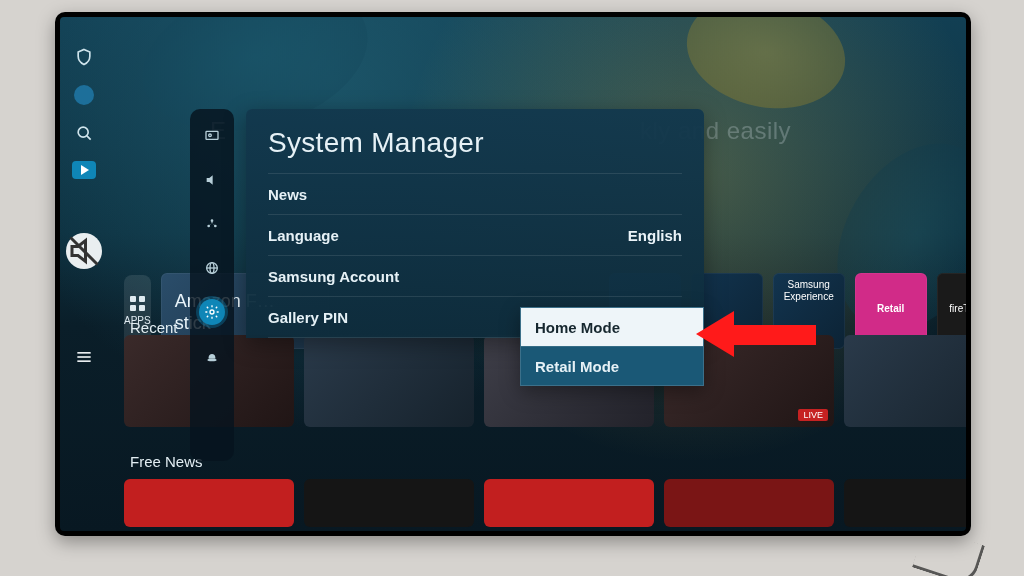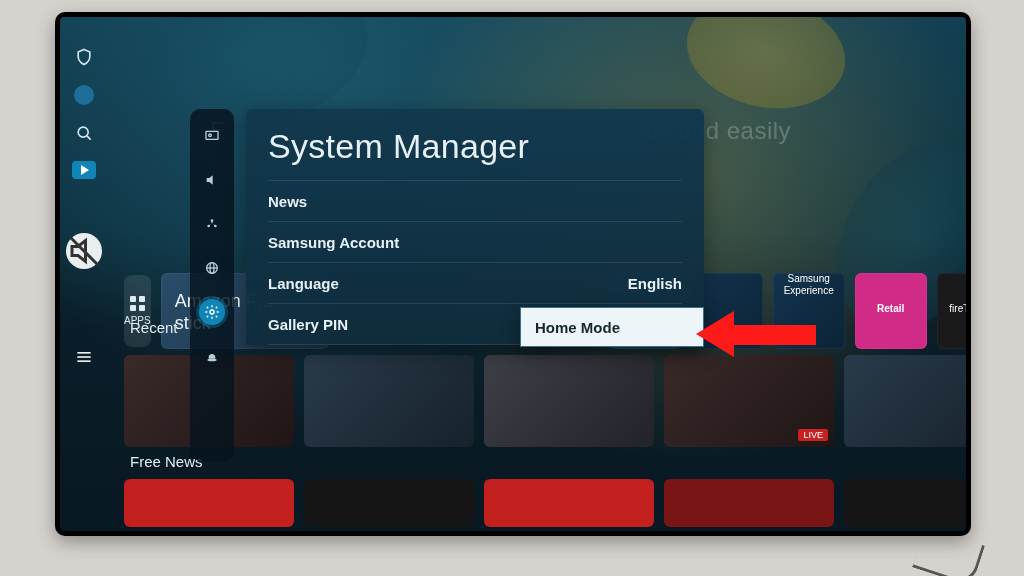--- a/index.html
+++ b/index.html
@@ -32,48 +32,48 @@
   .apps-label{width:56px;height:72px;background:rgba(255,255,255,.10);border-radius:8px;display:flex;flex-direction:column;align-items:center;justify-content:center;color:#dfeaf0;font-size:10px;gap:4px;}
   .apps-grid{display:grid;grid-template-columns:repeat(2,6px);grid-template-rows:repeat(2,6px);gap:3px;}
   .apps-grid span{width:6px;height:6px;background:#dfeaf0;border-radius:1px;}
   .tile{height:76px;border-radius:6px;flex:0 0 auto;box-shadow:inset 0 0 0 1px rgba(255,255,255,.05);}
   .tile.big{width:168px;background:linear-gradient(135deg,#2a4d6a,#1c3347);}
   .tile.med{width:72px;}
   .tile.blue{background:linear-gradient(135deg,#1d5f8f,#153f60);}
   .tile.dkblue{background:linear-gradient(135deg,#12344f,#0c2335);}
   .tile.magenta{background:#d12b88;}
   .tile.fire{background:#1a1a1a;}
-  .tile .tlabel{color:#fff;font-size:10px;padding:0 8px;display:block;text-align:center;line-height:1.2;}
+  .tile .tlabel{color:#fff;font-size:10px;padding:6px 8px;display:block;text-align:center;line-height:1.2;}
   .tile.fire .tlabel{padding-top:30px;}
   .tile.big .tlabel{color:#e9f4fa;font-size:18px;font-weight:500;text-align:left;padding:18px 14px;}
 
   .row-title{position:absolute;left:70px;color:#e3eef3;font-size:15px;font-weight:500;}
   .recent-title{top:302px;}
 
-  .recent-row{position:absolute;left:64px;right:10px;top:338px;height:92px;display:flex;gap:10px;}
+  .recent-row{position:absolute;left:64px;right:10px;top:318px;height:92px;display:flex;gap:10px;}
   .thumb{flex:0 0 170px;border-radius:6px;background:linear-gradient(135deg,#3a2a2a,#201515);position:relative;overflow:hidden;}
   .thumb.b{background:linear-gradient(135deg,#2a3a4a,#16222c);}
   .thumb.c{background:linear-gradient(135deg,#3f3f49,#22222a);}
   .thumb .live{position:absolute;right:6px;bottom:6px;font-size:9px;color:#fff;background:#c62222;padding:1px 5px;border-radius:2px;}
 
   .news-title{top:436px;}
   .news-row{position:absolute;left:64px;right:10px;top:462px;height:48px;display:flex;gap:10px;}
   .nstub{flex:0 0 170px;border-radius:6px;}
   .nstub.r{background:#c21f1f;}
   .nstub.d{background:#151515;}
   .nstub.w{background:#7a1515;}
 
   
   .settings-sidebar{position:absolute;left:130px;top:92px;width:44px;height:338px;background:rgba(6,20,30,.82);border-radius:10px;display:flex;flex-direction:column;align-items:center;padding-top:14px;gap:18px;}
   .sbicon{width:26px;height:26px;border-radius:50%;display:flex;align-items:center;justify-content:center;color:#b7cfd9;}
   .sbicon svg{width:16px;height:16px;}
   .sbicon.active{background:#0f86b7;box-shadow:0 0 0 3px rgba(15,134,183,.35);color:#fff;}
 
   .panel{position:absolute;left:186px;top:92px;width:458px;background:linear-gradient(180deg,rgba(18,56,77,.96),rgba(14,44,60,.96));border-radius:6px 6px 0 0;padding:16px 22px 0 22px;box-sizing:border-box;color:#e6f1f6;box-shadow:0 6px 22px rgba(0,0,0,.35);}
-  .panel h1{margin:2px 0 14px 0;font-size:34px;font-weight:500;letter-spacing:.3px;}
+  .panel h1{margin:2px 0 14px 0;font-size:28px;font-weight:500;letter-spacing:.3px;}
   .row{display:flex;justify-content:space-between;align-items:center;height:40px;border-top:1px solid rgba(255,255,255,.10);font-size:15px;cursor:default;}
   .row:last-of-type{border-bottom:1px solid rgba(255,255,255,.10);}
   .row .label{color:#e6f1f6;font-weight:600;}
   .row .value{color:#eaf3f8;font-weight:600;}
   .row.active .label{color:#22c4d6;}
 
   
   .dropdown{position:absolute;left:460px;top:290px;width:182px;background:#1a5876;border:1px solid rgba(255,255,255,.15);box-shadow:0 6px 18px rgba(0,0,0,.35);}
   .dd-item{height:38px;display:flex;align-items:center;padding:0 14px;font-size:15px;color:#e6f1f6;border-top:1px solid rgba(255,255,255,.12);font-weight:600;text-align:center;}
   .dd-item:first-child{border-top:none;}
@@ -226,38 +226,41 @@
         </div>
     </div>
 
     <div class="panel">
       <h1>System Manager</h1>
       <div class="row">
         <span class="label">News</span>
         <span class="value"></span>
       </div>
       <div class="row">
+        <span class="label">Language</span>
+        <span class="value">English</span>
+      </div>
+      <div class="row">
         <span class="label">Samsung Account</span>
         <span class="value"></span>
-      </div>
-      <div class="row">
-        <span class="label">Language</span>
-        <span class="value">English</span>
       </div>
       <div class="row">
         <span class="label">Gallery PIN</span>
         <span class="value"></span>
       </div>
     </div>
 
 
     <div class="dropdown">
       <div class="dd-item sel">
         <span>Home Mode</span>
       </div>
+      <div class="dd-item">
+        <span>Retail Mode</span>
+      </div>
     </div>
 
     <div class="arrow">
       <div class="head"></div>
         <div class="shaft"></div>
     </div>
 
   </div>
 </div>
 <div class="cable"></div>

